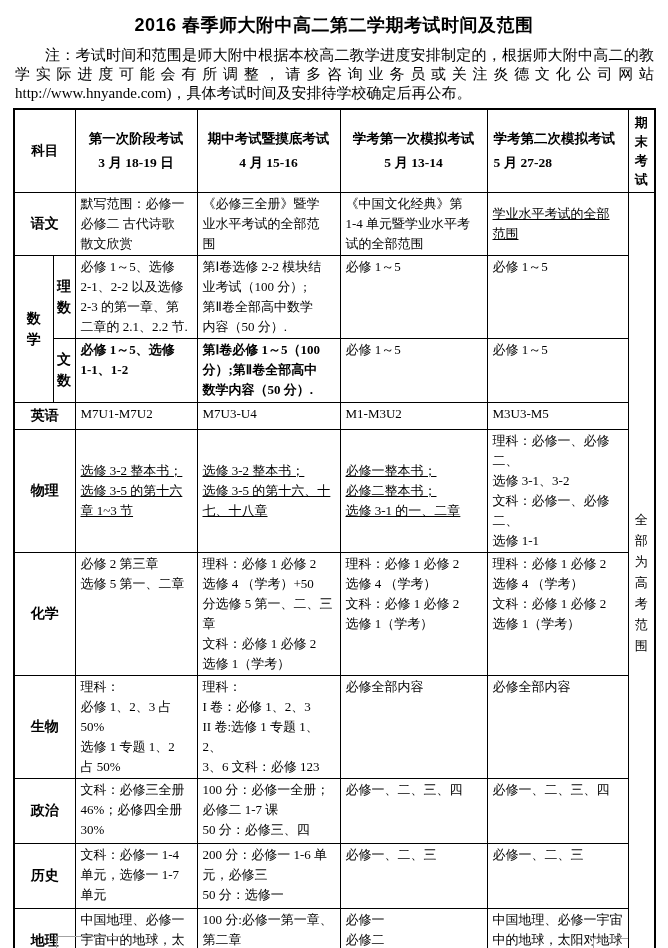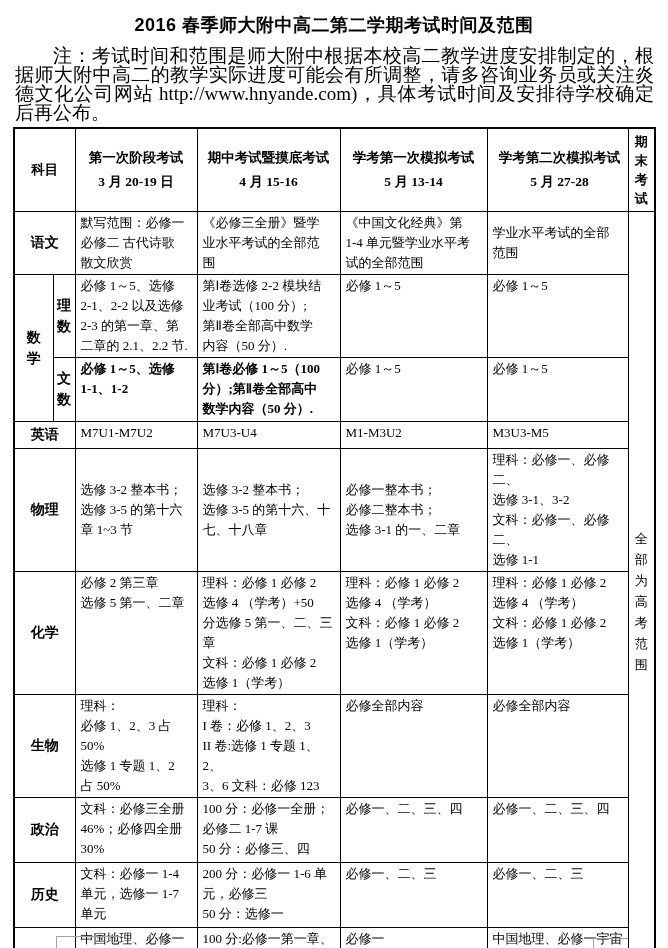--- a/index.html
+++ b/index.html
@@ -13,44 +13,44 @@
 
   .title {
     font-family: "Liberation Sans", sans-serif;
     font-size: 18px; font-weight: bold;
     text-align: center;
     padding-top: 13px;
     letter-spacing: 0.5px;
   }
   .note {
     margin: 9px 14px 5px 15px;
-    font-size: 19px;
+    font-size: 15px;
     line-height: 19px;
     text-indent: 2em;
     text-align: justify;
   }
 
   table.exam-table {
     border-collapse: collapse;
     table-layout: fixed;
     margin-left: 13px;
     border: 2px solid #000;
   }
   .exam-table td {
     border: 1px solid #000;
     font-size: 13px;
     line-height: 20px;
     white-space: pre-line;
     overflow: hidden;
   }
   td.c   { vertical-align: top; text-align: left; padding: 1px 2px 1px 5px; }
-  td.vmid{ vertical-align: middle; }
+  td.vmid{ vertical-align: middle; text-decoration: underline; }
   td.subj{ font-weight: bold; text-align: center; vertical-align: middle; font-size: 14px; line-height: 21px; }
   td.th  { font-weight: bold; text-align: center; vertical-align: middle; padding: 0 2px; font-size: 13.5px; line-height: 24px; }
-  td.th-left { text-align: center; padding-left: 6px; }
+  td.th-left { text-align: left; padding-left: 6px; }
   td.vtext {
     text-align: center; vertical-align: middle;
     padding: 0; line-height: 21px;
   }
   td.vhead { font-weight: bold; line-height: 19px; }
   td.bold { font-weight: bold; }
 
   tr.h-header { height: 83px; }
   tr.h-chinese { height: 59px; }
   tr.h-mathsci { height: 73px; }
@@ -88,21 +88,21 @@
         <col style="width:122px">
       <col style="width:143px">
         <col style="width:147px">
         <col style="width:141px">
       <col style="width:27px">
     </colgroup>
     <tbody>
       <tr class="h-header">
         <td colspan="2" class="th">科目</td>
         <td class="th">第一次阶段考试
-3 月 20-19 日</td>
+3 月 18-19 日</td>
         <td class="th">期中考试暨摸底考试
 4 月 15-16</td>
         <td class="th">学考第一次模拟考试
 5 月 13-14</td>
         <td class="th th-left">学考第二次模拟考试
 5 月 27-28</td>
         <td class="vtext vhead">期
 末
 考
 试</td>

